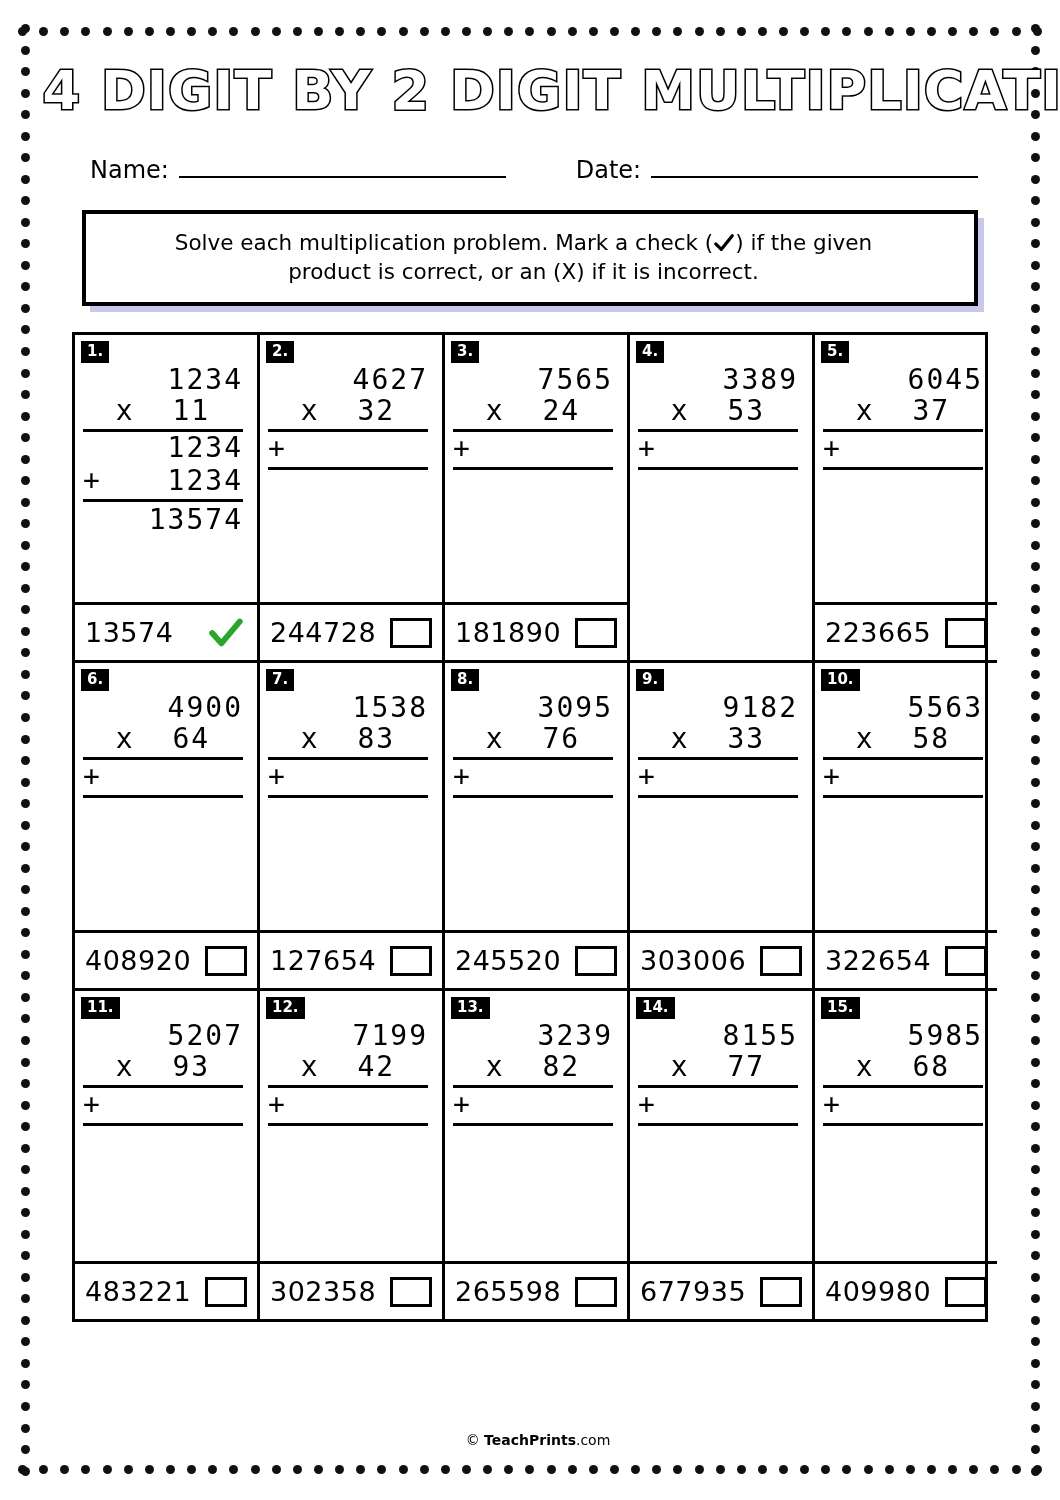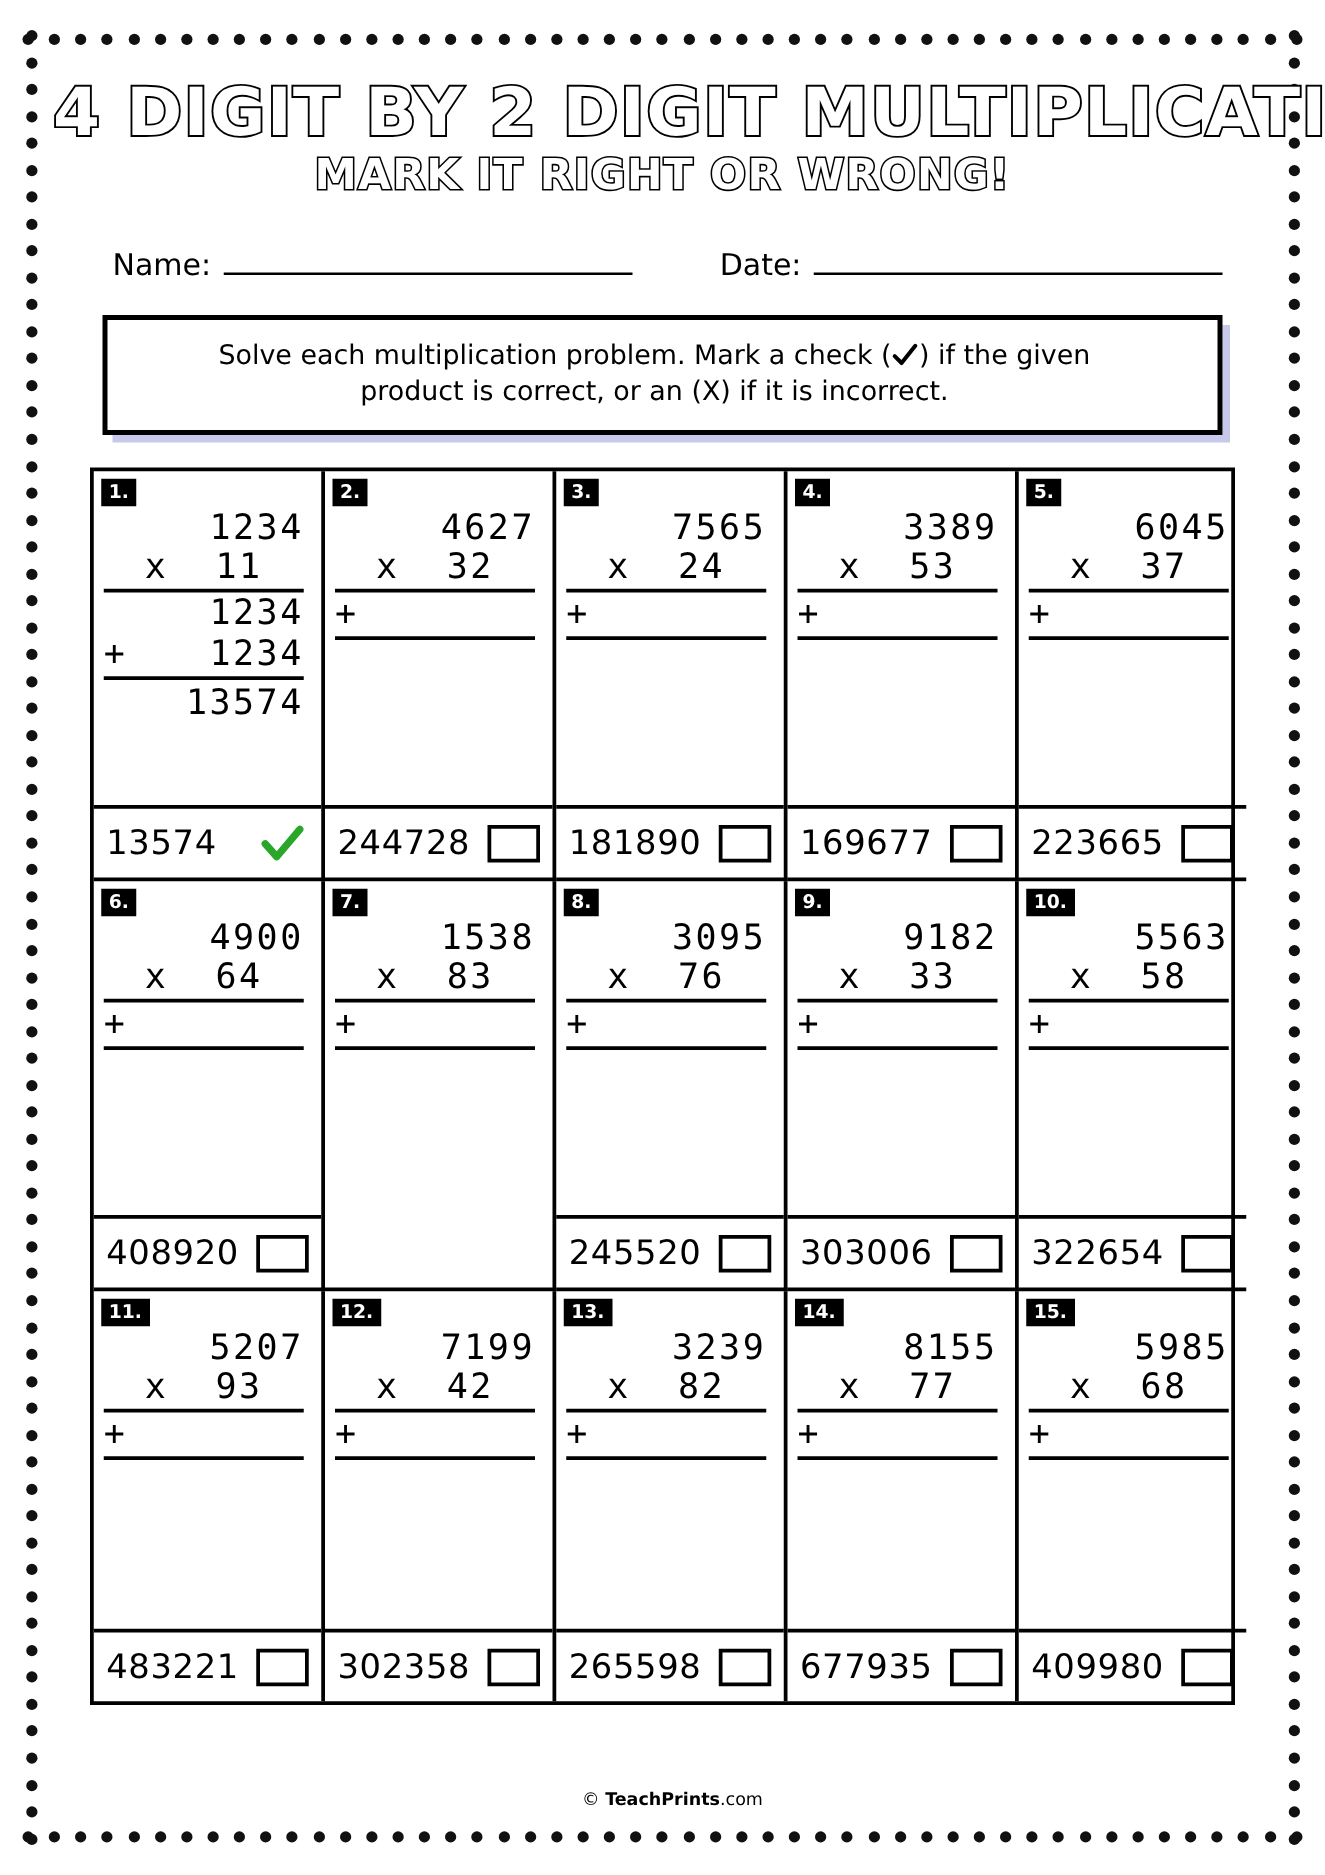--- a/index.html
+++ b/index.html
@@ -495,21 +495,20 @@
       <span class="dot"></span>
       <span class="dot"></span>
       <span class="dot"></span>
       <span class="dot"></span>
       <span class="dot"></span>
     </div>
 
   <div class="content">
 
     <div class="title">4 DIGIT BY 2 DIGIT MULTIPLICATION</div>
-    <div class="subtitle">MARK IT RIGHT OR WRONG!</div>
 
     <div class="namedate">
       <span class="nd-label">Name:</span>
       <span class="nd-line"></span>
       <span class="nd-gap"></span>
       <span class="nd-label">Date:</span>
       <span class="nd-line"></span>
     </div>
 
     <div class="instructions-wrap">
@@ -591,24 +590,20 @@
             <div class="row-mult"><span>x</span>&nbsp;&nbsp;<span>53</span></div>
             <div class="partials">
               <div class="spacer"></div>
               <div class="plus-row">
                 <span class="plus-sign">+</span>
                 <span class="plus-val"></span>
               </div>
               <div class="sum">&nbsp;</div>
             </div>
           </div>
-          <div class="answer-bar">
-            <div class="answer-val">169677</div>
-            <div class="answer-box"></div>
-          </div>
         </div>
         <div class="cell">
           <div class="num-badge">5.</div>
           <div class="work">
             <div class="row-top">6045</div>
             <div class="row-mult"><span>x</span>&nbsp;&nbsp;<span>37</span></div>
             <div class="partials">
               <div class="spacer"></div>
               <div class="plus-row">
                 <span class="plus-sign">+</span>
@@ -647,20 +642,24 @@
             <div class="row-top">1538</div>
             <div class="row-mult"><span>x</span>&nbsp;&nbsp;<span>83</span></div>
             <div class="partials">
               <div class="spacer"></div>
               <div class="plus-row">
                 <span class="plus-sign">+</span>
                 <span class="plus-val"></span>
               </div>
               <div class="sum">&nbsp;</div>
             </div>
+          </div>
+          <div class="answer-bar">
+            <div class="answer-val">127654</div>
+            <div class="answer-box"></div>
           </div>
         </div>
         <div class="cell">
           <div class="num-badge">8.</div>
           <div class="work">
             <div class="row-top">3095</div>
             <div class="row-mult"><span>x</span>&nbsp;&nbsp;<span>76</span></div>
             <div class="partials">
               <div class="spacer"></div>
               <div class="plus-row">

